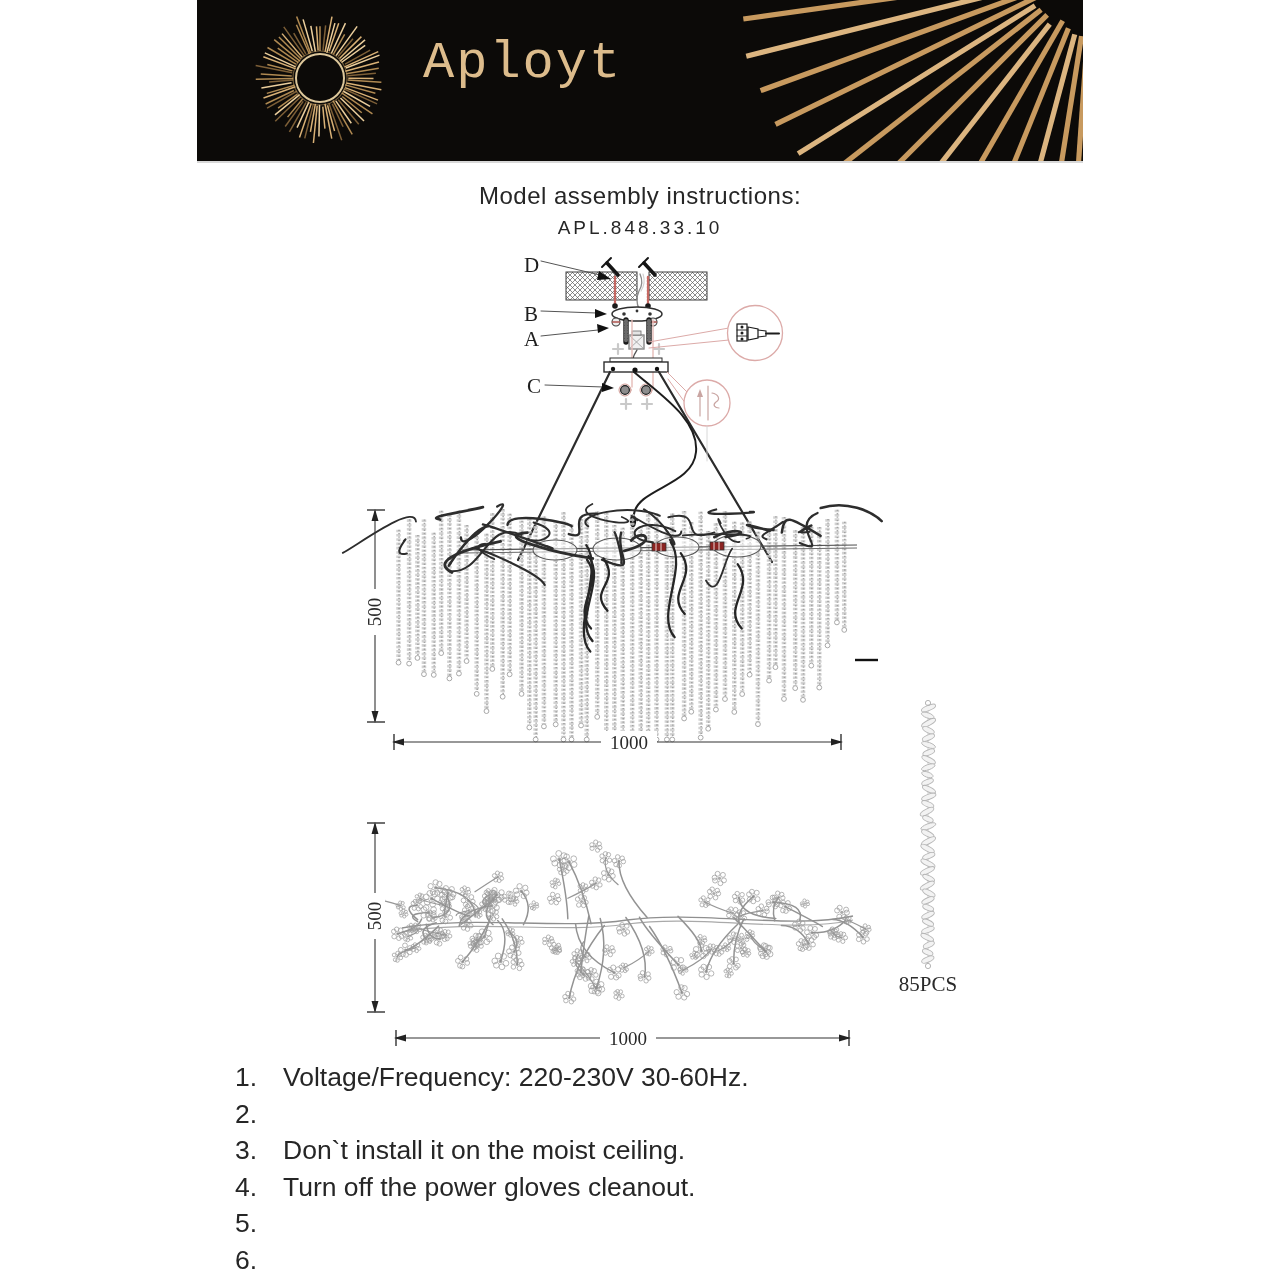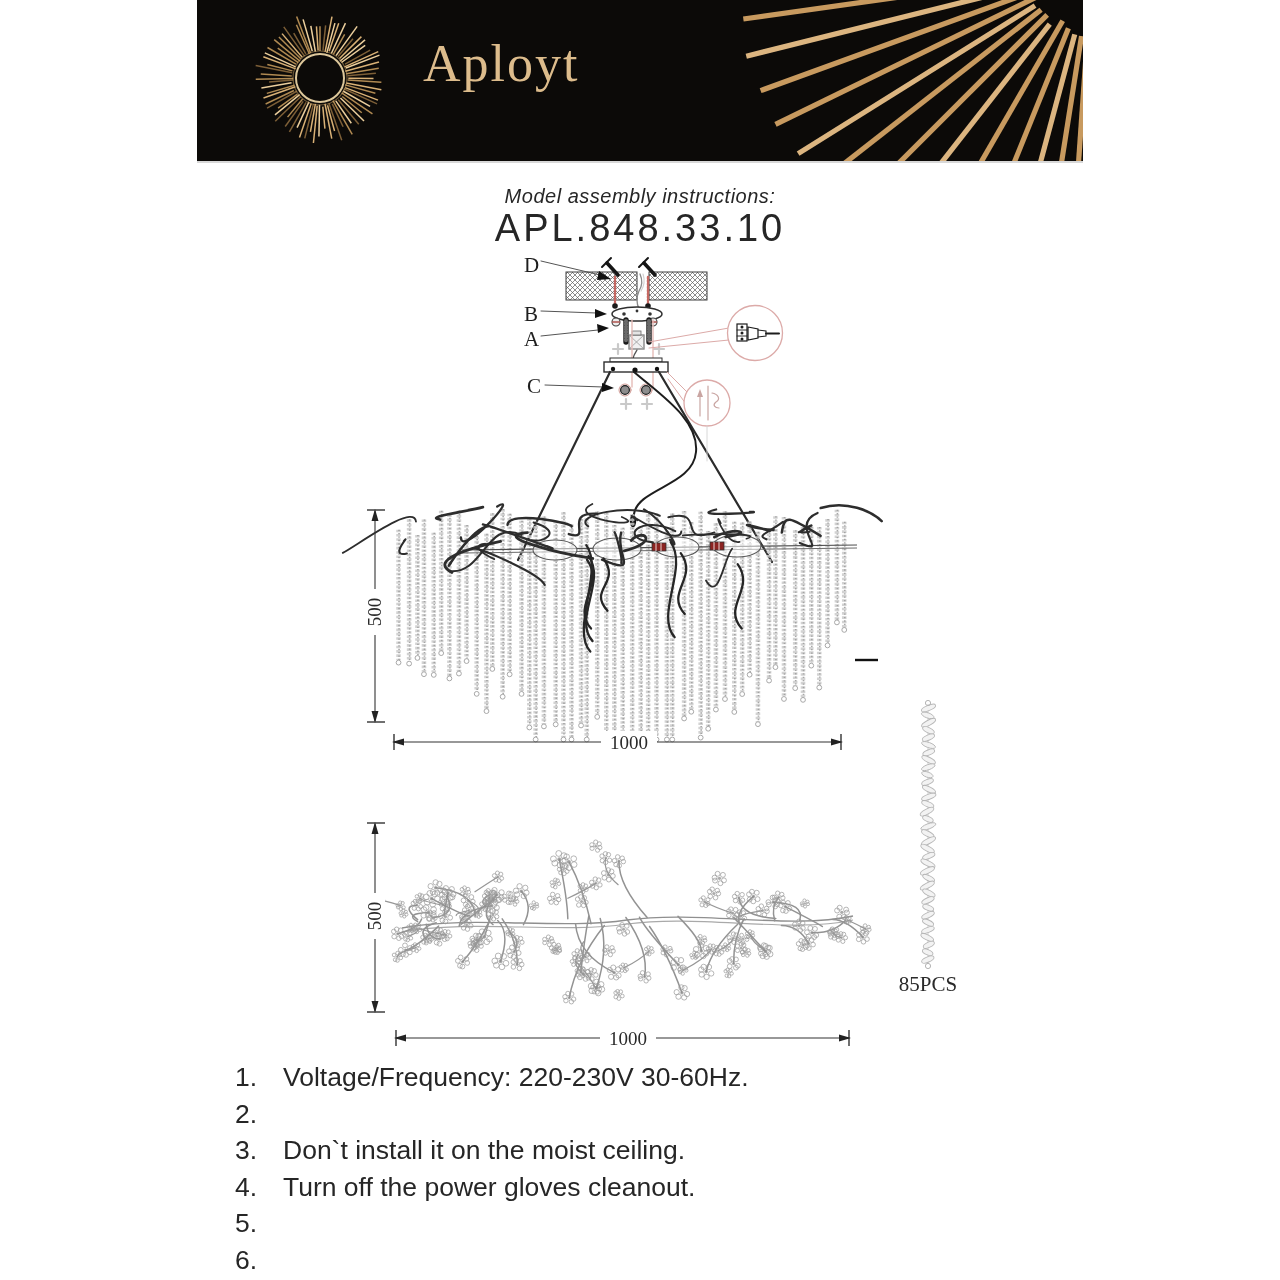--- a/index.html
+++ b/index.html
@@ -4,28 +4,28 @@
 <style>
   html,body{margin:0;padding:0;background:#ffffff;}
   body{width:1280px;height:1280px;position:relative;overflow:hidden;
        font-family:"Liberation Sans",sans-serif;}
 
   
   .banner{position:absolute;left:197px;top:0;width:886px;height:161px;
           background:#0c0a08;overflow:hidden;border-bottom:2px solid #d8d8d8;}
   #banner-art{position:absolute;left:0;top:0;width:886px;height:161px;}
   .brand{position:absolute;left:226px;top:38px;line-height:1;
-         font-family:Liberation Serif, serif;font-size:52px;color:#ddbc8c;
+         font-family:Liberation Mono, monospace;font-size:52px;color:#ddbc8c;
          letter-spacing:2px;}
 
   
   .title-block{position:absolute;left:0;top:180px;width:1280px;text-align:center;
                color:#262626;}
-  .title-l1{font-size:20px;line-height:32px;letter-spacing:.5px;font-style:italic;}
-  .title-l2{font-size:38px;line-height:32px;letter-spacing:3px;}
+  .title-l1{font-size:24px;line-height:32px;letter-spacing:.5px;}
+  .title-l2{font-size:19px;line-height:32px;letter-spacing:3px;}
 
   
   #diagram{position:absolute;left:0;top:0;width:1280px;height:1280px;}
   .slabel{font-family:"Liberation Serif",serif;font-size:21px;fill:#1e1e1e;}
   .dim{font-family:"Liberation Serif",serif;font-size:19px;fill:#2a2a2a;}
   .pcs{font-family:"Liberation Serif",serif;font-size:21px;fill:#2a2a2a;}
 
   
   .instructions{position:absolute;left:235px;top:1062px;color:#262626;}
   .ins-row{display:flex;height:36.6px;align-items:baseline;font-size:26.5px;}

